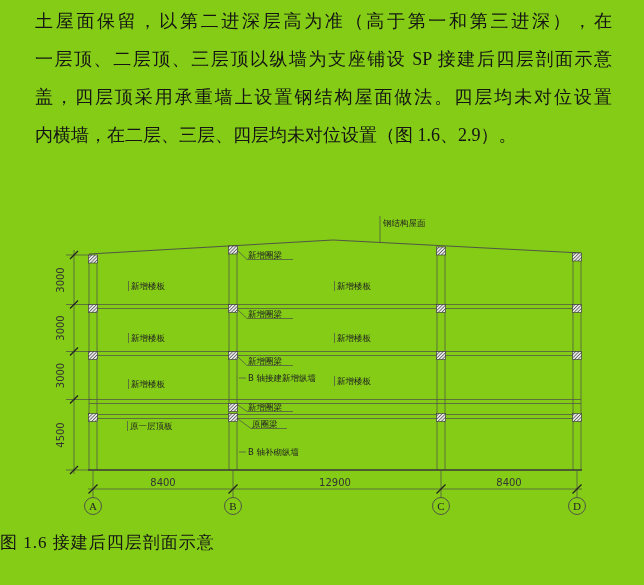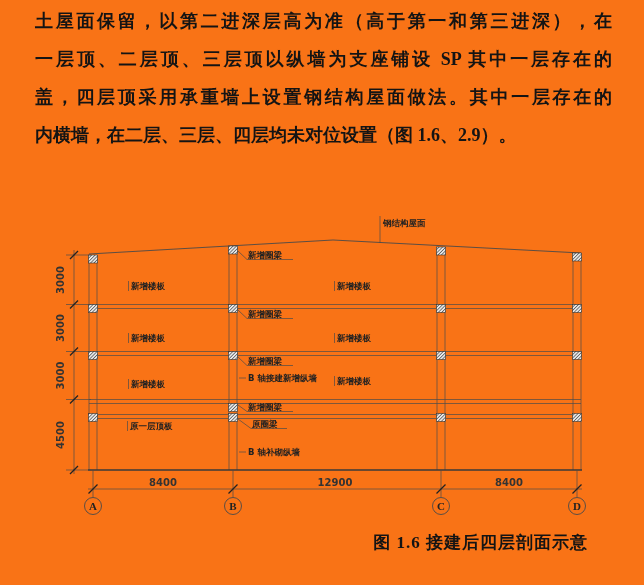--- a/index.html
+++ b/index.html
@@ -1,41 +1,41 @@
 <!DOCTYPE html>
 <html><head>
 <meta charset="utf-8">
 <style>
   html,body{margin:0;padding:0;background:#ffffff;}
-  #page{position:relative;width:644px;height:585px;background:#f97316;overflow:hidden;
-        font-family:"Liberation Serif","DejaVu Serif",serif;color:#141414;font-weight:bold;}
+  #page{position:relative;width:644px;height:585px;background:#84cc16;overflow:hidden;
+        font-family:"Liberation Serif","DejaVu Serif",serif;color:#141414;}
   #para{position:absolute;left:35px;top:2px;width:577px;font-size:18px;line-height:38px;}
   .para-line{text-align:justify;text-align-last:justify;white-space:normal;}
   .para-line.last{text-align:last;text-align-last:left;}
-  #caption{position:absolute;left:0;top:531px;width:588px;text-align:right;font-size:17px;
+  #caption{position:absolute;left:0;top:531px;width:588px;text-align:left;font-size:17px;
            letter-spacing:1px;}
   svg{position:absolute;left:0;top:195px;}
   svg text{font-family:"DejaVu Sans","Liberation Sans",sans-serif;fill:#222;}
   .cjk{font-size:8.5px;}
   .dimnum{font-size:10px;fill:#333;}
   .axisletter{font-size:11px;font-family:"Liberation Serif","DejaVu Serif",serif;}
   .thin{stroke:#4a4a4a;stroke-width:0.7;fill:none;}
   .thin2{stroke:#4a4a4a;stroke-width:0.9;fill:none;}
   .slash{stroke:#222;stroke-width:1.3;}
   .blk{fill:url(#hatch);stroke:#333;stroke-width:0.6;}
 </style>
 </head>
 <body>
 
 <div id="page">
 
   <div id="para">
     <div class="para-line">土屋面保留，以第二进深层高为准（高于第一和第三进深），在</div>
-    <div class="para-line">一层顶、二层顶、三层顶以纵墙为支座铺设 SP 其中一层存在的</div>
-    <div class="para-line">盖，四层顶采用承重墙上设置钢结构屋面做法。其中一层存在的</div>
+    <div class="para-line">一层顶、二层顶、三层顶以纵墙为支座铺设 SP 接建后四层剖面示意</div>
+    <div class="para-line">盖，四层顶采用承重墙上设置钢结构屋面做法。四层均未对位设置</div>
     <div class="para-line last">内横墙，在二层、三层、四层均未对位设置（图 1.6、2.9）。</div>
   </div>
 
   <svg width="644" height="330" viewBox="0 195 644 330">
     <defs>
       <pattern id="hatch" patternUnits="userSpaceOnUse" width="2.4" height="2.4" patternTransform="rotate(45)">
         <rect width="2.4" height="2.4" fill="#e8e8e8"></rect>
         <line x1="0" y1="0" x2="0" y2="2.4" stroke="#222" stroke-width="1.1"></line>
       </pattern>
     </defs>

